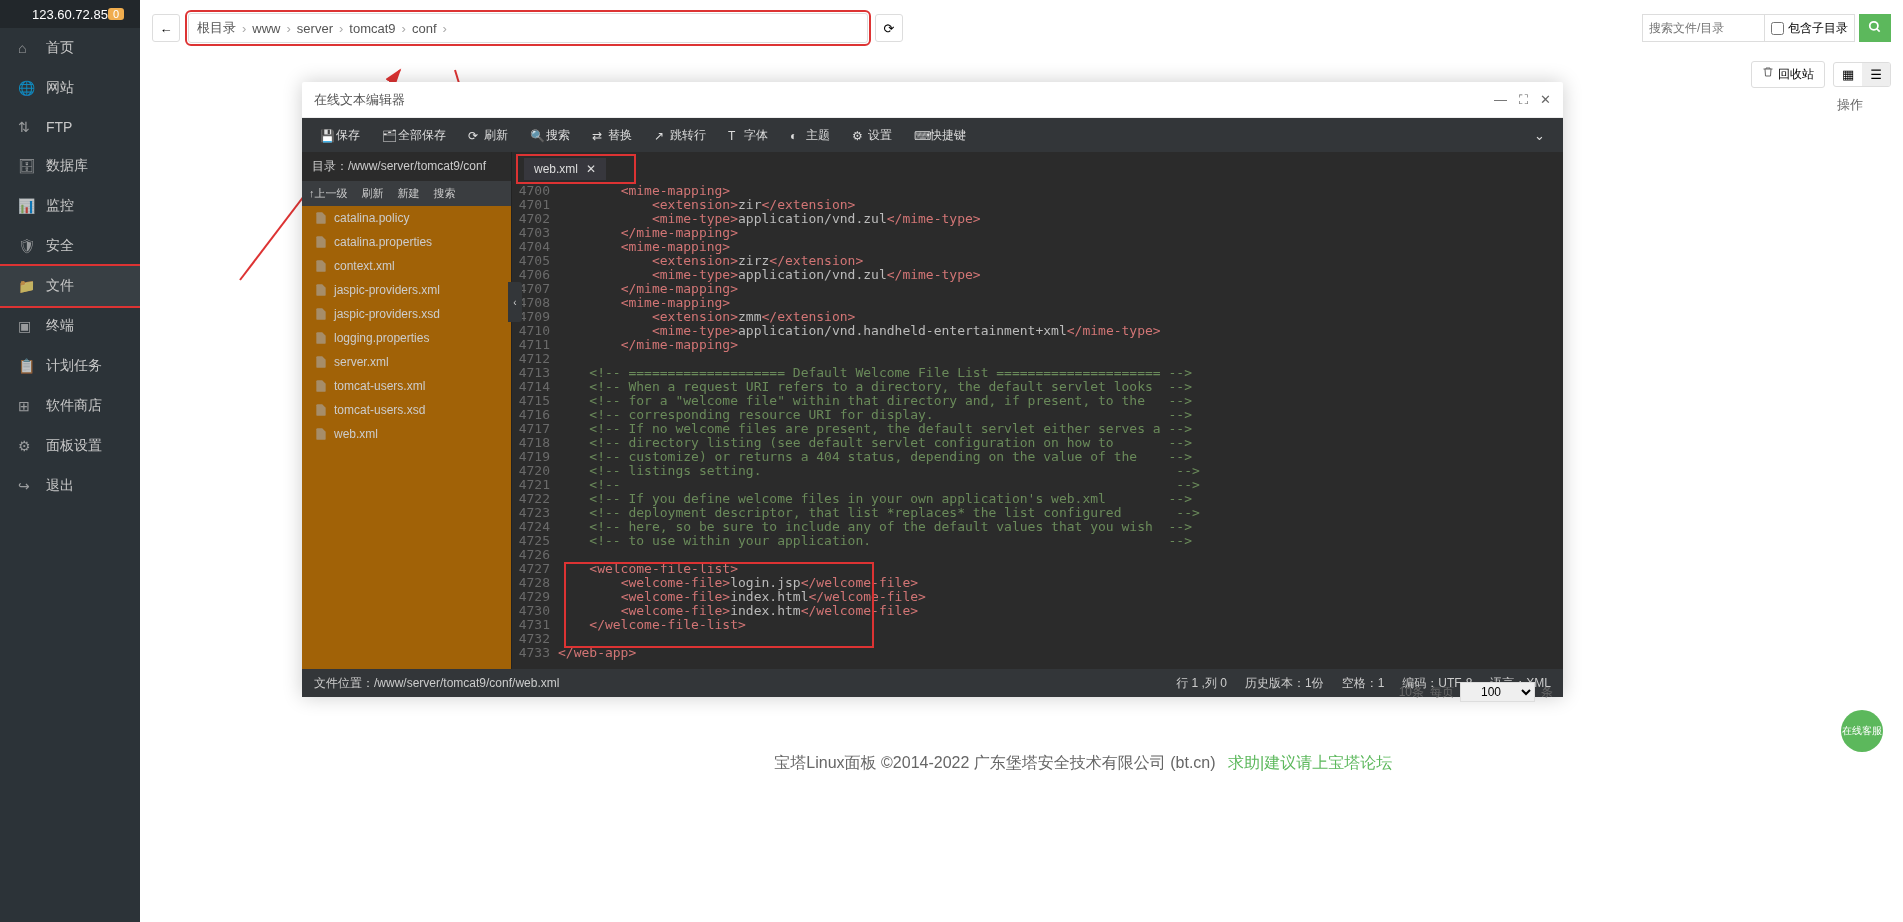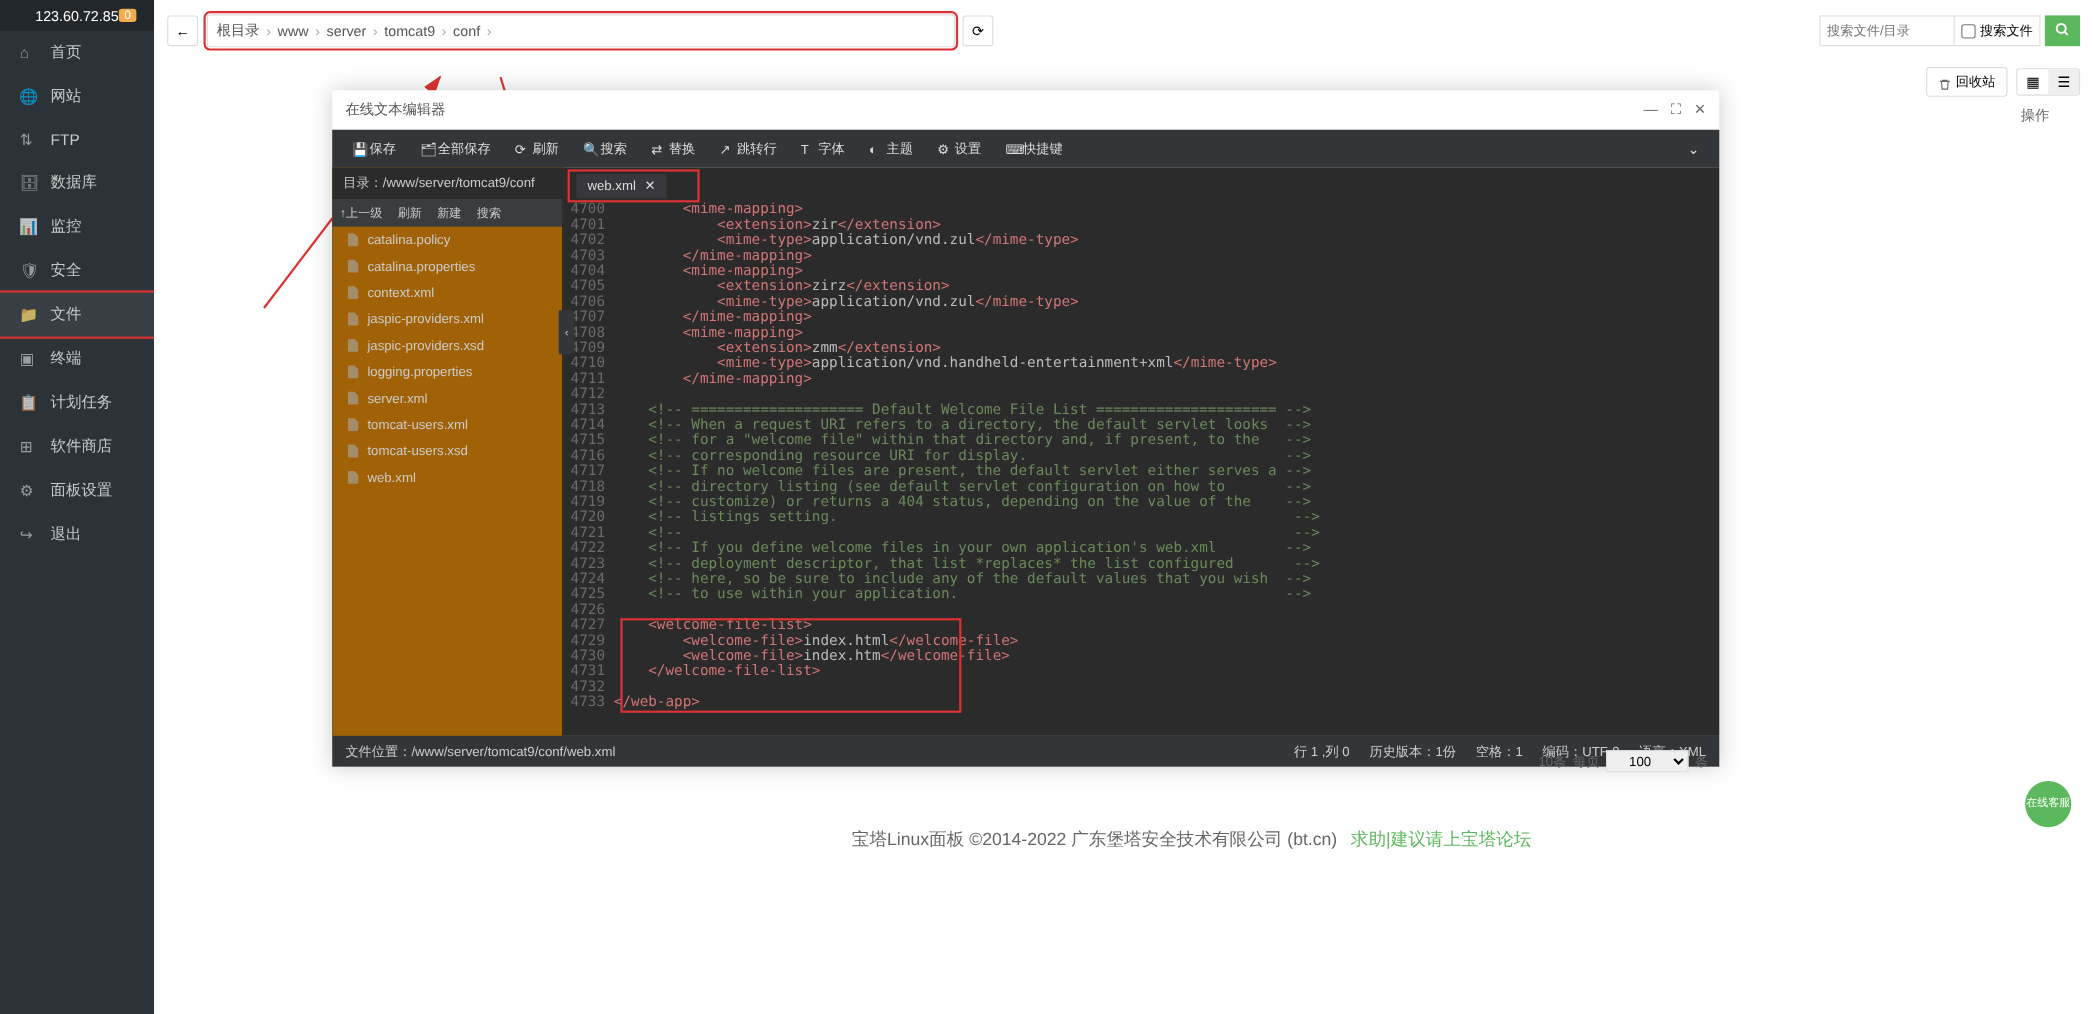--- a/index.html
+++ b/index.html
@@ -18,21 +18,21 @@
 .breadcrumb{flex:0 0 auto;display:flex;align-items:center;height:30px;border:1px solid #ddd;border-radius:3px;padding:0 8px;min-width:680px;background:#fff;outline:2px solid #d33;outline-offset:1px}
 .breadcrumb span{color:#555;cursor:pointer}
 .breadcrumb .sep{margin:0 6px;color:#aaa}
 .refresh-btn{width:28px;height:28px;border:1px solid #ddd;background:#fff;border-radius:3px;margin-left:-1px;display:flex;align-items:center;justify-content:center}
 .spacer{flex:1}
 .search-box{display:flex;align-items:center}
 .search-input{height:28px;border:1px solid #ddd;padding:0 6px;width:123px;font-size:12px}
 .search-chk{display:flex;align-items:center;height:28px;border:1px solid #ddd;border-left:0;padding:0 6px;font-size:12px}
 .search-go{width:32px;height:28px;background:#5cb85c;border:none;color:#fff;margin-left:4px;cursor:pointer}
 .toolbar2{height:36px;display:flex;align-items:center;padding:0 12px;gap:8px;justify-content:flex-end}
-.btn-outline{border:1px solid #ddd;background:#fff;padding:4px 10px;border-radius:3px;cursor:pointer;display:flex;align-items:flex-end;gap:4px;font-size:12px}
+.btn-outline{border:1px solid #ddd;background:#fff;padding:4px 10px;border-radius:3px;cursor:pointer;display:flex;align-items:flex-start;gap:4px;font-size:12px}
 .view-toggle{display:flex;border:1px solid #ddd;border-radius:3px;overflow:hidden}
 .view-toggle div{padding:4px 8px;cursor:pointer}
 .view-toggle div.active{background:#eee}
 .action-col{padding:4px 16px;font-size:13px;color:#666}
 .editor-overlay{position:absolute;left:162px;top:82px;right:340px;height:615px;background:#fff;box-shadow:0 0 20px rgba(0,0,0,.2);border-radius:2px;display:flex;flex-direction:column}
 .editor-header{height:36px;display:flex;align-items:center;padding:0 12px;border-bottom:1px solid #eee}
 .editor-header .title{font-size:13px;color:#555}
 .editor-header .win-ctrl{margin-left:auto;display:flex;gap:12px}
 .editor-header .win-ctrl span{cursor:pointer;color:#666}
 .editor-menubar{height:34px;background:#333639;display:flex;align-items:center;padding:0 8px;gap:2px}
@@ -147,21 +147,21 @@
           <span class="sep">›</span>
           <span>conf</span>
           <span class="sep">›</span>
         </div>
       <div class="refresh-btn">⟳</div>
       <div class="spacer"></div>
       <div class="search-box">
         <input class="search-input" placeholder="搜索文件/目录" style="">
         <label class="search-chk">
             <input type="checkbox" style="margin-right: 4px;"> 
-            <span>搜索文件</span>
+            <span>包含子目录</span>
           </label>
         <button class="search-go">
           <svg width="14" height="14" viewBox="0 0 24 24" fill="none" stroke="#fff" stroke-width="3">
               <circle cx="10" cy="10" r="7"></circle>
               <line x1="20" y1="20" x2="15" y2="15"></line>
             </svg>
         </button>
       </div>
     </div>
     <div class="toolbar2">
@@ -437,20 +437,24 @@
               </div>
               <div class="code-line">
                 <div class="gutter">4726</div>
                 <div class="code"><span class="text"></span></div>
               </div>
               <div class="code-line">
                 <div class="gutter">4727</div>
                 <div class="code">    <span class="tag">&lt;welcome-file-list&gt;</span></div>
               </div>
               <div class="code-line">
+                <div class="gutter">4728</div>
+                <div class="code">        <span class="tag">&lt;welcome-file&gt;</span>login.jsp<span class="tag">&lt;/welcome-file&gt;</span></div>
+              </div>
+              <div class="code-line">
                 <div class="gutter">4729</div>
                 <div class="code">        <span class="tag">&lt;welcome-file&gt;</span>index.html<span class="tag">&lt;/welcome-file&gt;</span></div>
               </div>
               <div class="code-line">
                 <div class="gutter">4730</div>
                 <div class="code">        <span class="tag">&lt;welcome-file&gt;</span>index.htm<span class="tag">&lt;/welcome-file&gt;</span></div>
               </div>
               <div class="code-line">
                 <div class="gutter">4731</div>
                 <div class="code">    <span class="tag">&lt;/welcome-file-list&gt;</span></div>

